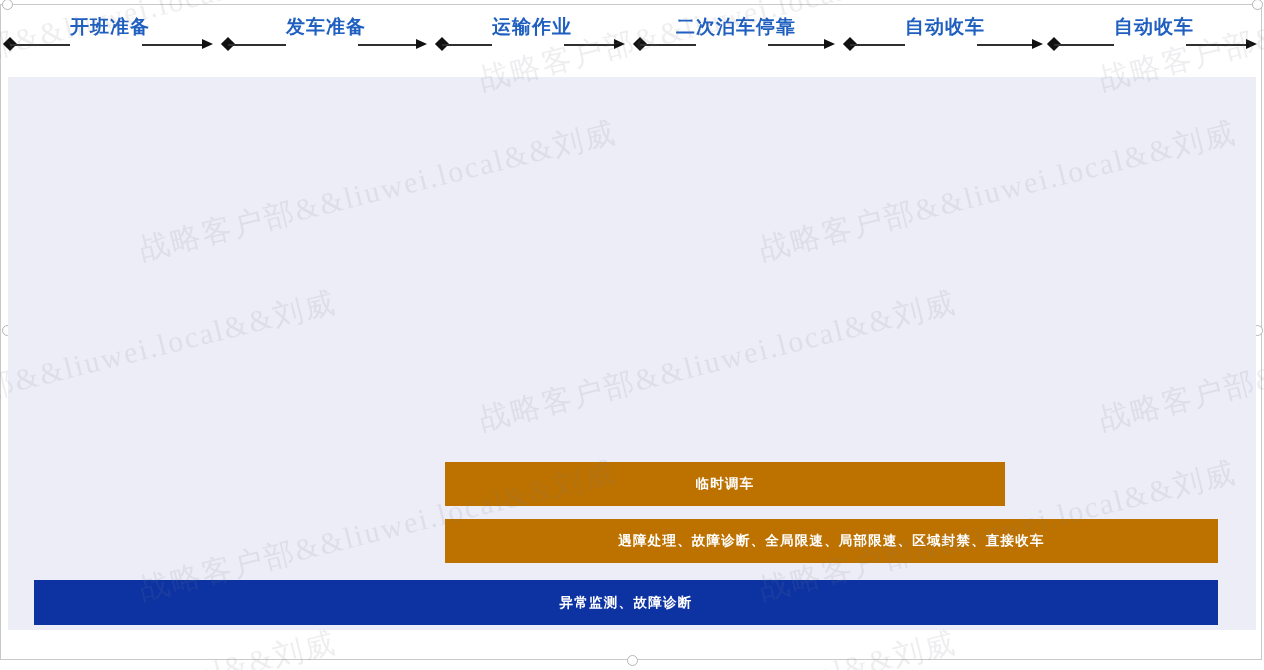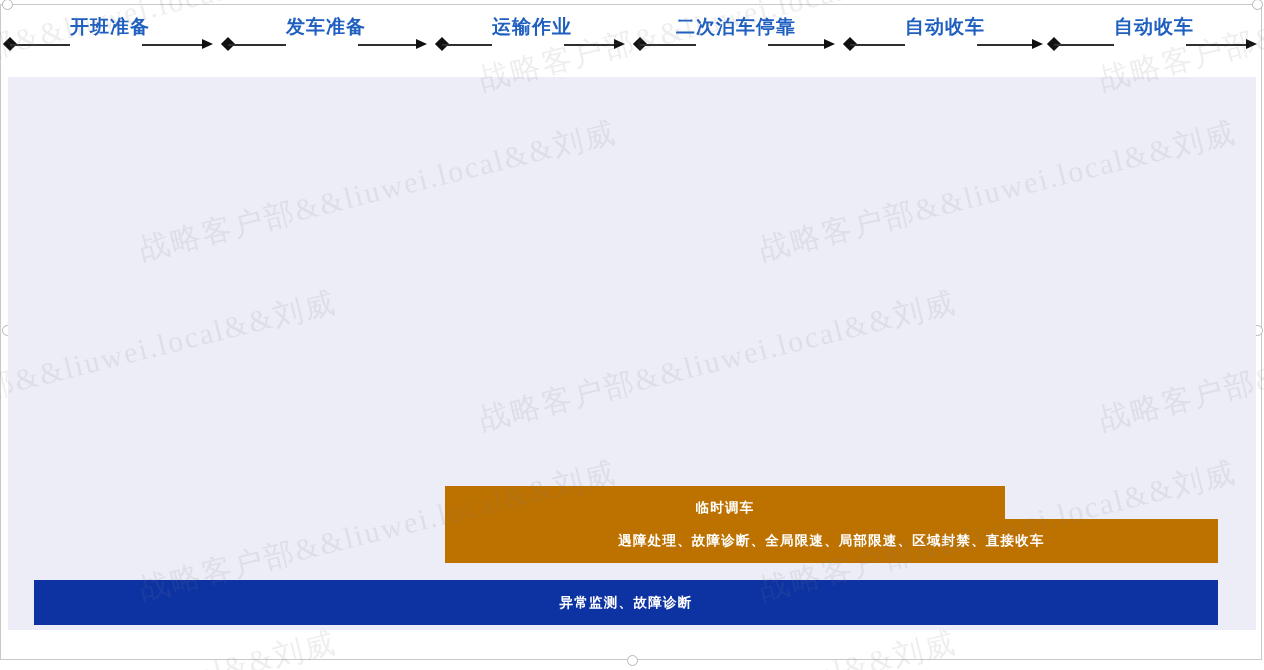--- a/index.html
+++ b/index.html
@@ -158,21 +158,21 @@
     color: #ffffff;
     font-size: 13.5px;
     font-weight: bold;
     letter-spacing: 1.2px;
     display: flex;
     align-items: center;
     justify-content: center;
     white-space: nowrap;
     z-index: 12;
   }
-  .obar-1 { left: 445px; top: 462px; width: 560px; margin-top: 24px; }
+  .obar-1 { left: 445px; top: 462px; width: 560px; }
   .obar-2 { left: 445px; top: 519px; width: 773px; }
 
   
   .bbar {
     position: absolute;
     left: 34px; top: 580px;
     width: 1184px; height: 45px;
     background: #0D33A3;
     color: #ffffff;
     font-size: 13.5px;

